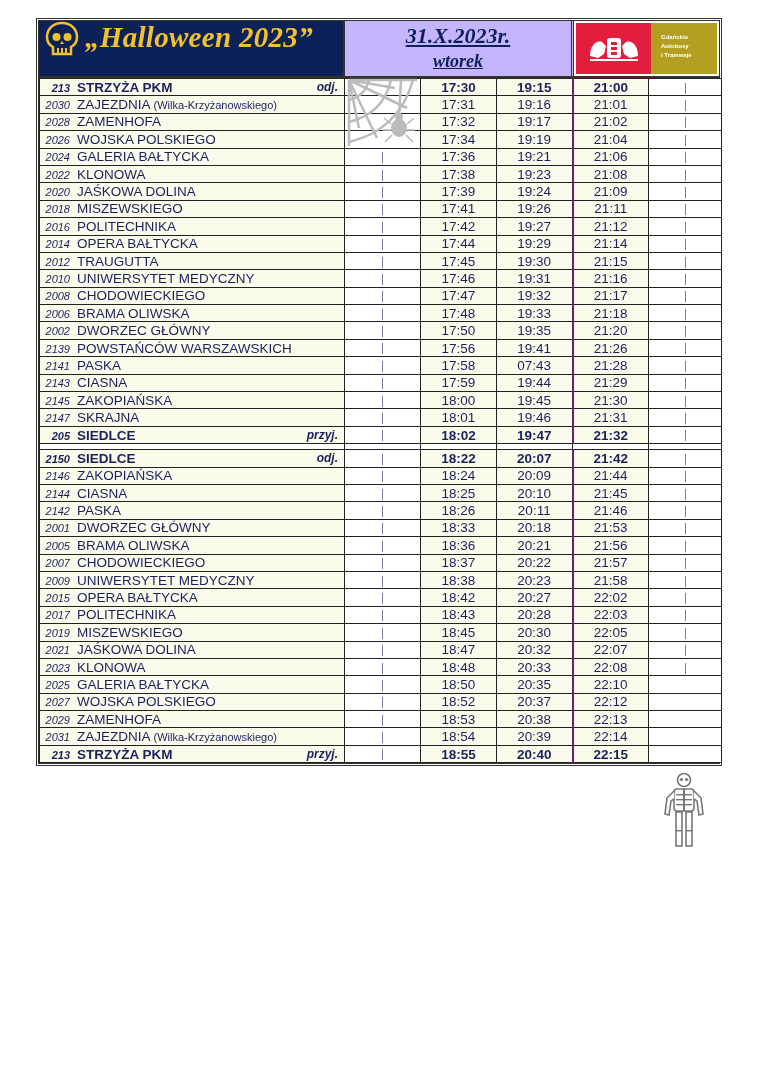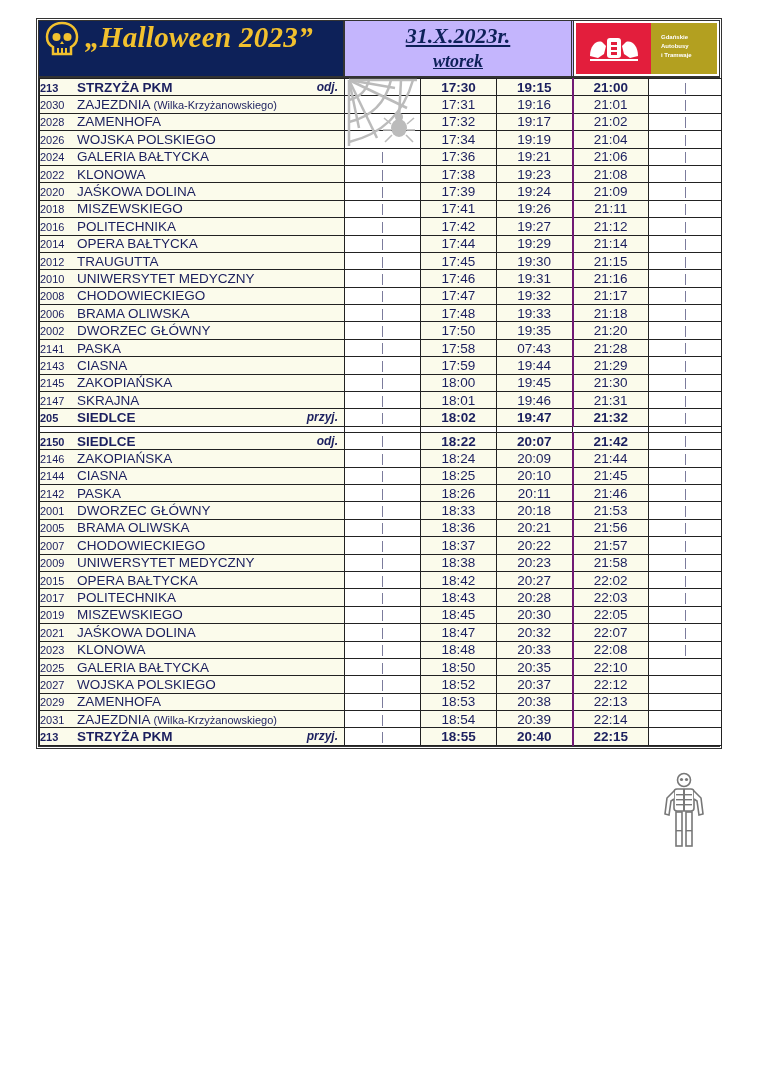--- a/index.html
+++ b/index.html
@@ -25,21 +25,21 @@
     color: #0d2159;
   }
   .date-box .date { font-size: 22px; text-decoration: underline; line-height: 24px; }
   .date-box .weekday { font-size: 18px; text-decoration: underline; line-height: 26px; }
   .logo-box { flex: 1; display: flex; padding: 2px; box-sizing: border-box; }
   .logo-red { width: 75px; background: #e31e3c; display: flex; align-items: center; justify-content: center; }
   .logo-gold { flex: 1; background: #b3a020; color: #fff; font-size: 6px; font-weight: bold; padding: 10px 0 0 10px; line-height: 9px; }
   table { border-collapse: collapse; width: 100%; table-layout: fixed; }
   td { border: 1px solid #222; height: 16.4px; padding: 0; font-size: 13.5px; color: #1b1f5e; white-space: nowrap; overflow: hidden; }
   td.stop { background: #fbfbeb; }
-  td.stop .code { display: inline-block; width: 30px; text-align: left; font-size: 11px; margin-right: 7px; }
+  td.stop .code { display: inline-block; width: 30px; text-align: right; font-size: 11px; margin-right: 7px; font-style: italic; }
   td.stop .mark { float: right; font-style: italic; font-weight: bold; font-size: 12px; margin-right: 6px; }
   td.stop .sub { font-size: 11px; }
   tr.bold td.stop .code { font-weight: bold; font-size: 11px; }
   tr.bold td { font-weight: bold; }
   td.deco { background: #fff; text-align: center; }
   td.time { background: #fbfbeb; text-align: center; font-size: 13.5px; }
   td.time.c2 { border-right: 2px solid #701a75; margin-left: 24px; }
   td.extra { text-align: center; color: #777; background: #fff; }
   .pipe { display: inline-block; width: 1px; height: 11px; background: #7b7b9c; vertical-align: middle; }
   tr.sep td { height: 5px; border-left: 1px solid #222; border-right: 1px solid #222; background: #fff; }
@@ -212,20 +212,28 @@
         </tr>
         <tr>
           <td class="stop"><span class="code">2002</span><span>DWORZEC GŁÓWNY</span></td>
           <td class="deco"><span class="pipe"></span></td>
           <td class="time">17:50</td>
           <td class="time c2">19:35</td>
           <td class="time">21:20</td>
           <td class="extra"><span class="pipe"></span></td>
         </tr>
         <tr>
+          <td class="stop"><span class="code">2139</span><span>POWSTAŃCÓW WARSZAWSKICH</span></td>
+          <td class="deco"><span class="pipe"></span></td>
+          <td class="time">17:56</td>
+          <td class="time c2">19:41</td>
+          <td class="time">21:26</td>
+          <td class="extra"><span class="pipe"></span></td>
+        </tr>
+        <tr>
           <td class="stop"><span class="code">2141</span><span>PASKA</span></td>
           <td class="deco"><span class="pipe"></span></td>
           <td class="time">17:58</td>
           <td class="time c2">07:43</td>
           <td class="time">21:28</td>
           <td class="extra"><span class="pipe"></span></td>
         </tr>
         <tr>
           <td class="stop"><span class="code">2143</span><span>CIASNA</span></td>
           <td class="deco"><span class="pipe"></span></td>

